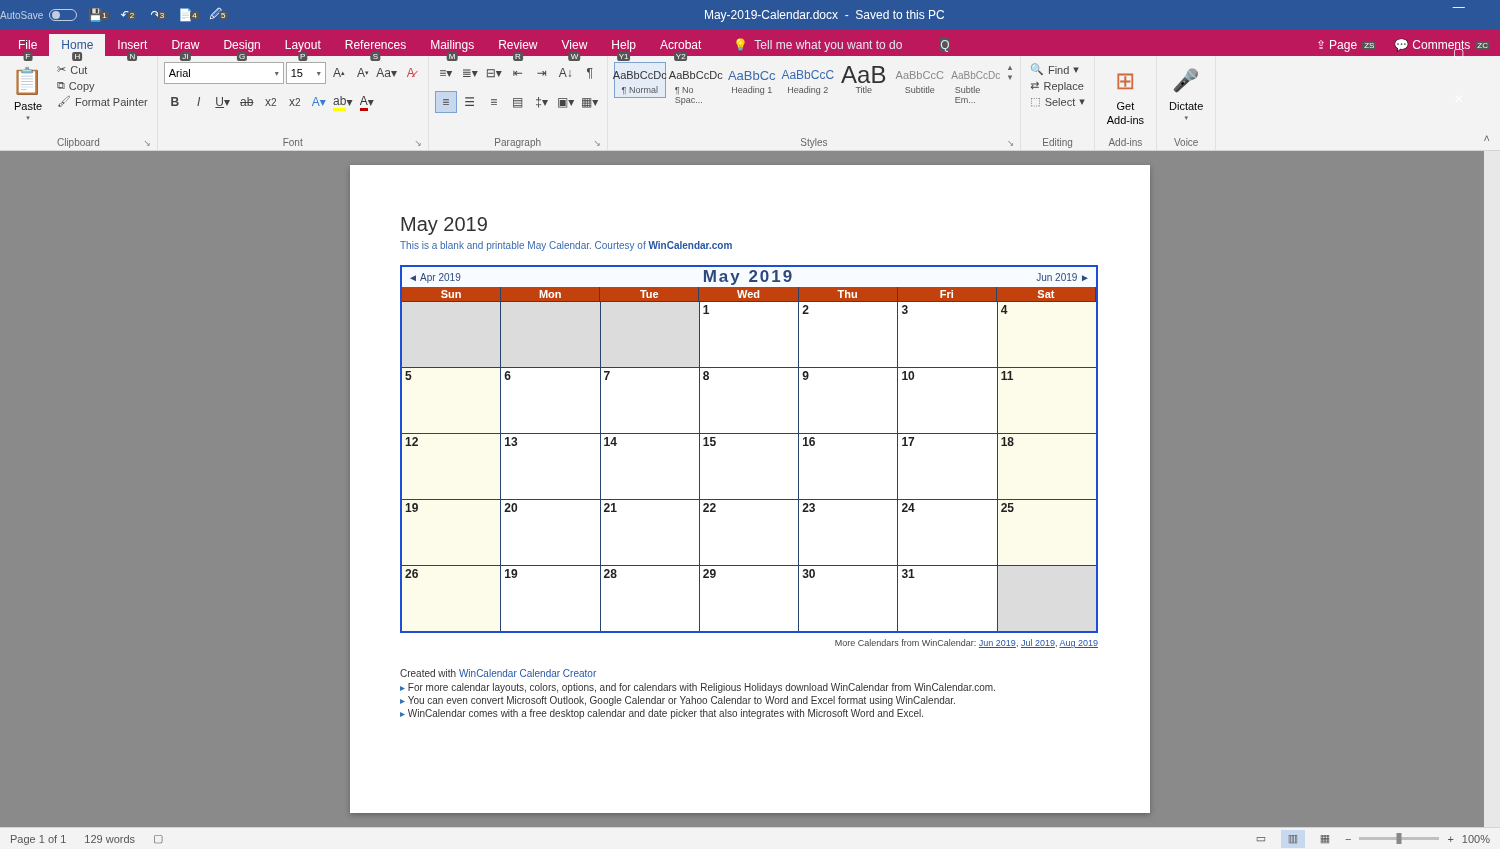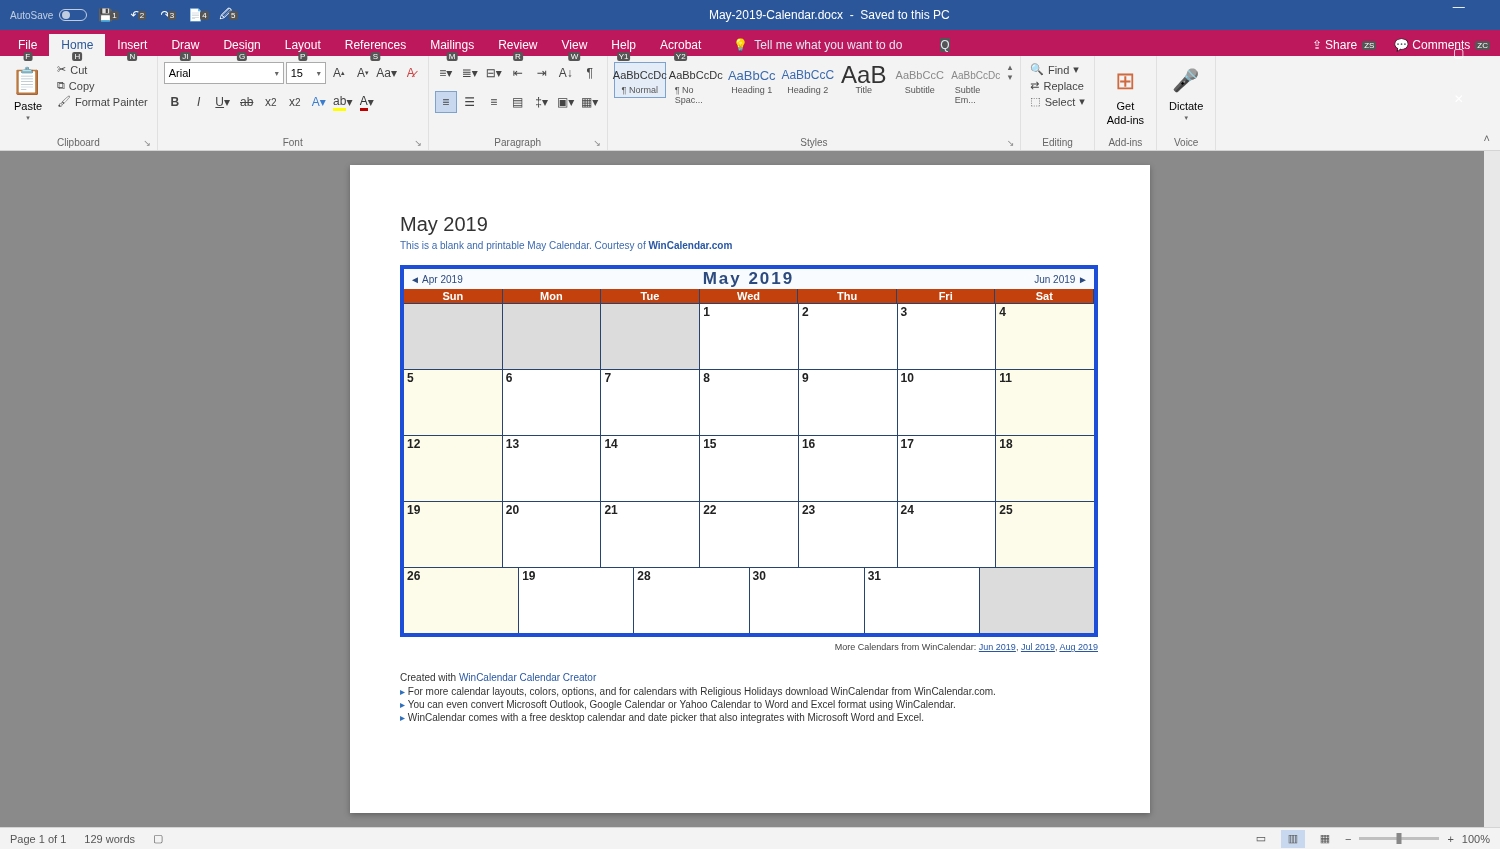--- a/index.html
+++ b/index.html
@@ -1,20 +1,20 @@
 <!DOCTYPE html>
 <html><head>
 <meta charset="utf-8">
 <style>
 * { margin: 0; padding: 0; box-sizing: border-box; }
 body { font-family: "Segoe UI", Arial, sans-serif; font-size: 11px; background: #f0f0f0; overflow: hidden; }
 
 
 .title-bar { background: #2b579a; height: 30px; display: flex; align-items: center; color: #fff; font-size: 12px; }
-.title-bar .left { display: flex; gap: 12px; align-items: center; padding-left: 10px; }
+.title-bar .left { display: flex; gap: 12px; align-items: center; padding-left: 0; }
 .title-bar .center { flex: 1; text-align: center; }
 .title-bar .right { display: flex; gap: 16px; align-items: center; padding-right: 4px; flex-direction: column; }
 .autosave { display: flex; align-items: center; gap: 6px; opacity: 0.7; font-size: 10px; }
 .toggle { width: 28px; height: 12px; border: 1px solid #fff; border-radius: 7px; position: relative; }
 .toggle::after { content: ""; width: 8px; height: 8px; background: #fff; border-radius: 50%; position: absolute; top: 1px; left: 2px; }
 .qat-icon { width: 18px; height: 18px; display: flex; align-items: center; justify-content: center; font-size: 12px; }
 .qat-badge { font-size: 8px; background: #555; padding: 0 2px; margin-left: -3px; border-radius: 2px;}
 .win-btn { width: 40px; height: 30px; display: flex; align-items: center; justify-content: center; font-size: 12px; }
 
 
@@ -54,21 +54,21 @@
 
 
 .doc-area { position: absolute; top: 151px; bottom: 22px; left: 0; right: 0; background: #8a8a8a; display: flex; justify-content: center; overflow: auto; }
 .doc-area .vscroll { position: absolute; right: 0; top: 0; bottom: 0; width: 16px; background: #e8e8e8;}
 .page { background: #fff; width: 800px; min-height: 608px; margin: 14px 0; padding: 48px 50px; box-shadow: 0 2px 6px rgba(0,0,0,.3); }
 
 .doc-title { font-family: Arial; font-size: 20px; color: #333; }
 .doc-sub { font-family: Arial; font-size: 10px; color: #3a6ab0; margin-top: 4px; }
 .doc-sub a { color: #2857a5; font-weight: bold; text-decoration: none;}
 
-.cal { margin-top: 14px; border: 4px solid #1d4ed8; width: 698px; }
+.cal { margin-top: 14px; border: 2px solid #1d4ed8; width: 698px; }
 .cal-head { display: flex; align-items: center; background: #f8fbff; font-size: 11px; font-weight: bold; color: #2c4a7e;}
 .cal-head .nav { padding: 2px 6px; color: #2c4a7e; font-size: 10px; cursor: pointer; font-weight: normal;}
 .cal-head .title { flex: 1; text-align: center; font-size: 17px; font-weight: bold; letter-spacing:2px;}
 .cal-dow { display: flex; background: #c2410c; color: #fff; font-family: Liberation Sans, sans-serif; font-size: 11px; font-weight: bold;}
 .cal-dow div { flex: 1; text-align: center; padding: 1px 0; border-right: 1px solid #29436f;}
 .cal-row { display: flex; height: 66px; }
 .cal-cell { flex: 1; border-right: 1px solid #29436f; border-top: 1px solid #29436f; padding: 1px 3px; font-size: 12px; font-weight: bold; background: #fff; color: #222;}
 .cal-cell:last-child { border-right: none; }
 .cal-cell.other { background: #dcdcdc; }
 .cal-cell.weekend { background: #fdfceb; }
@@ -132,21 +132,21 @@
     <div class="ribbon-tab"><span>Help</span><span class="kbd">Y1</span></div>
     <div class="ribbon-tab"><span>Acrobat</span><span class="kbd">Y2</span></div>
     <div class="tell-me">
     <span>💡</span>
     <input placeholder="Tell me what you want to do" style="">
     <span class="kbd2" style="background:#555;">Q</span>
   </div>
   <div class="ribbon-right">
     <div class="item">
       <span>⇪</span>
-      <span>Share</span>
+      <span>Page</span>
         <span class="kbd2">ZS</span>
     </div>
     <div class="item">
       <span>💬</span>
       <span>Comments</span>
         <span class="kbd2">ZC</span>
     </div>
   </div>
 </div>
 
@@ -367,20 +367,21 @@
             <div class="cal-cell ">21</div>
             <div class="cal-cell ">22</div>
             <div class="cal-cell ">23</div>
             <div class="cal-cell ">24</div>
             <div class="cal-cell weekend">25</div>
           </div>
           <div class="cal-row">
             <div class="cal-cell weekend">26</div>
             <div class="cal-cell ">19</div>
             <div class="cal-cell ">28</div>
+            <div class="cal-cell ">29</div>
             <div class="cal-cell ">30</div>
             <div class="cal-cell ">31</div>
             <div class="cal-cell other"></div>
           </div>
         </div>
     </div>
 
     <div class="doc-links">
       <span>More Calendars from WinCalendar: </span><span id="more-links"><a>Jun 2019</a>, <a>Jul 2019</a>, <a>Aug 2019</a></span>
     </div>

